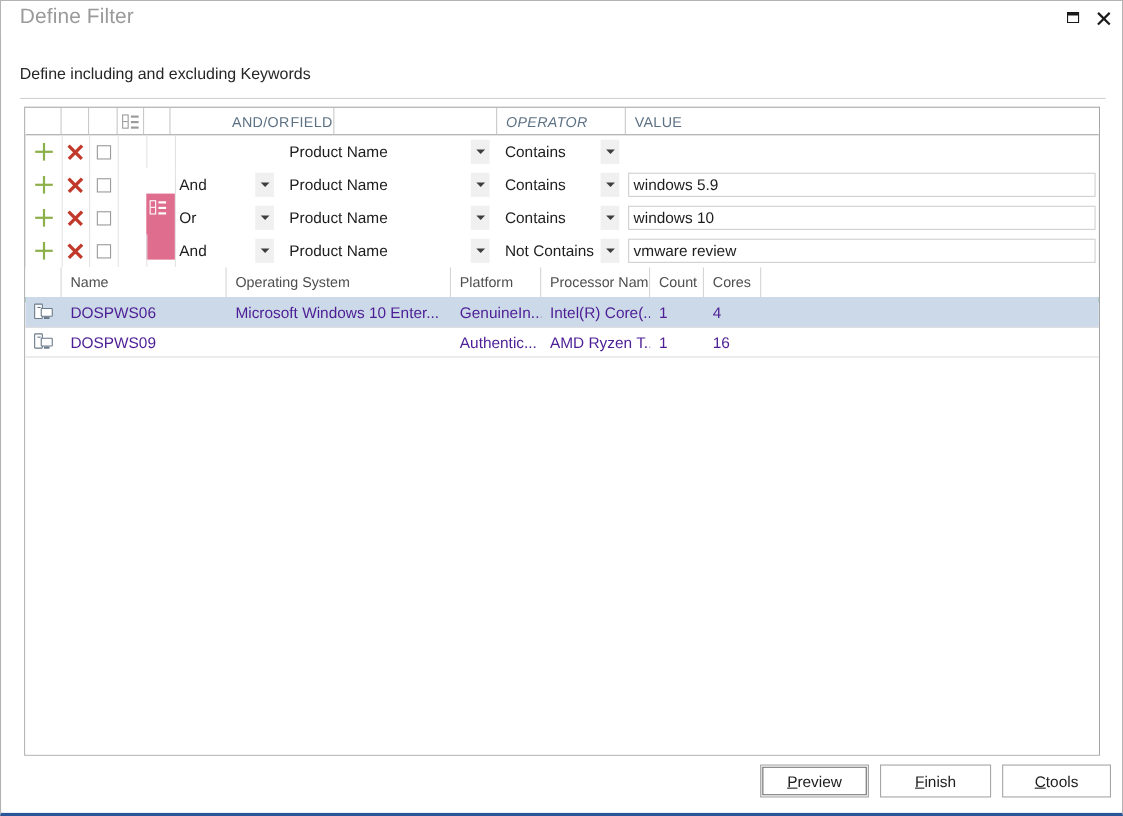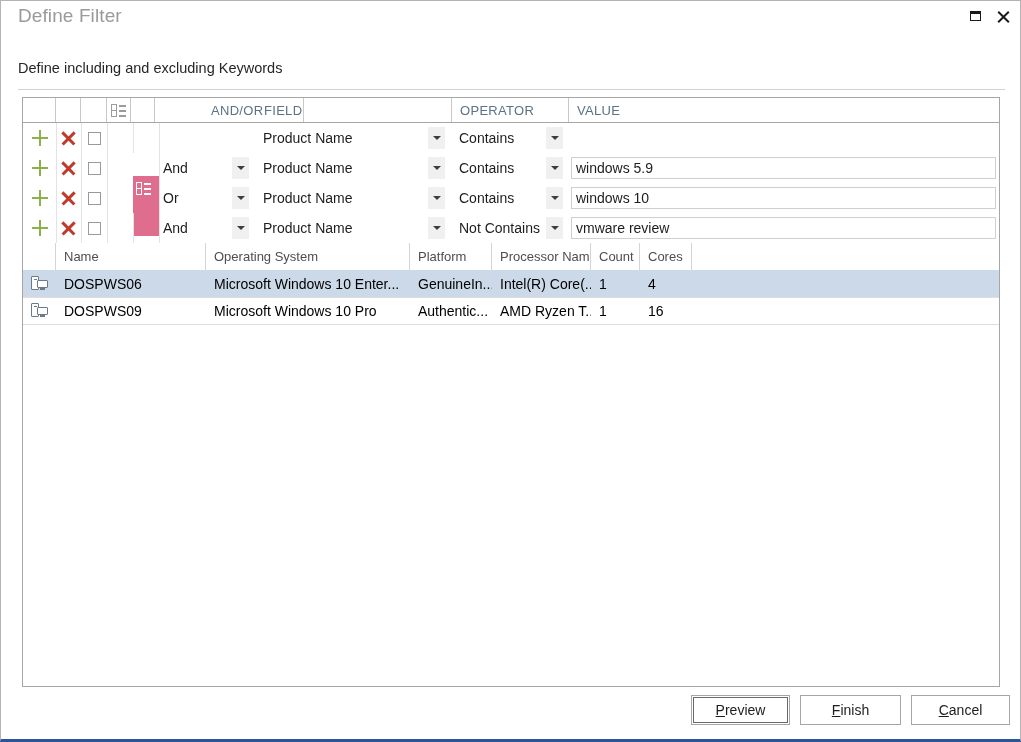--- a/index.html
+++ b/index.html
@@ -207,21 +207,21 @@
     overflow: hidden; white-space: nowrap;
   }
   .rrow {
     position: absolute; left: 0; width: 976px; height: 27px;
     border-bottom: 1px solid #dedede;
   }
   .rrow.sel { background: #ccd9e8; }
   .rc {
     position: absolute; top: 0; height: 27px;
     box-sizing: border-box;
-    font-size: 14px; color: #000000;
+    font-size: 14px; color: #4c1d95;
     display: flex; align-items: center; padding-left: 8px;
     overflow: hidden; white-space: nowrap;
   }
   .rc.icon-c { padding-left: 0; justify-content: center; }
 
   .pc-icon { position: relative; width: 17px; height: 16px; }
   .pc-icon .tower {
     position: absolute; left: 0; top: 0; width: 8px; height: 14px;
     border: 1.4px solid #6a7a8a; box-sizing: border-box; background: #fff;
     border-radius: 1px;
@@ -281,21 +281,21 @@
           <span class="list-icon">
             <span class="box"></span>
               <span class="ln l1"></span>
               <span class="ln l2"></span>
               <span class="ln l3"></span>
           </span>
         </div>
         <div class="fh" style="left:108px; width:24px;"></div>
         <div class="fh" style="left:132px; width:101px;margin-left:48px;">AND/OR</div>
         <div class="fh" style="left:233px; width:196px;">FIELD</div>
-        <div class="fh" style="left:429px; width:117px;">OPERATOR</div>
+        <div class="fh" style="left:429px; width:117px;font-style:italic;">OPERATOR</div>
         <div class="fh" style="left:546px; width:430px; border-right:none;">VALUE</div>
       </div>
 
       <div class="pinkblock" style="left:110px; top:78px; width:26px; height:60px;"></div>
       <div style="position:absolute; left:113px; top:84px; z-index:2;">
         <span class="list-icon pink">
           <span class="box"></span><span class="ln l1"></span><span class="ln l2"></span><span class="ln l3"></span>
         </span>
       </div>
 
@@ -468,21 +468,20 @@
 
       <div class="rrow" style="top:54px;">
         <div class="rc icon-c" style="left:0; width:33px;">
           <span class="pc-icon">
             <span class="tower"></span>
               <span class="mon"></span>
               <span class="stand"></span>
           </span>
         </div>
         <div class="rc" style="left:33px; width:150px;">DOSPWS09</div>
-        <div class="rc" style="left:183px; width:204px;">Microsoft Windows 10 Pro</div>
         <div class="rc" style="left:387px; width:82px;">Authentic...</div>
         <div class="rc" style="left:469px; width:99px;">AMD Ryzen T...</div>
         <div class="rc" style="left:568px; width:49px;">1</div>
         <div class="rc" style="left:617px; width:52px;">16</div>
       </div>
 
     </div>
 
   </div>
 
@@ -490,17 +489,17 @@
     <div class="fbtn focused" style="left:690px; width:99px;">
       <span class="mn">P</span>
         <span>review</span>
     </div>
     <div class="fbtn" style="left:799px; width:101px;">
       <span class="mn">F</span>
         <span>inish</span>
     </div>
     <div class="fbtn" style="left:910px; width:99px;">
       <span class="mn">C</span>
-        <span>ancel</span>
+        <span>tools</span>
     </div>
   </div>
 
 </div>
 
 </body></html>

